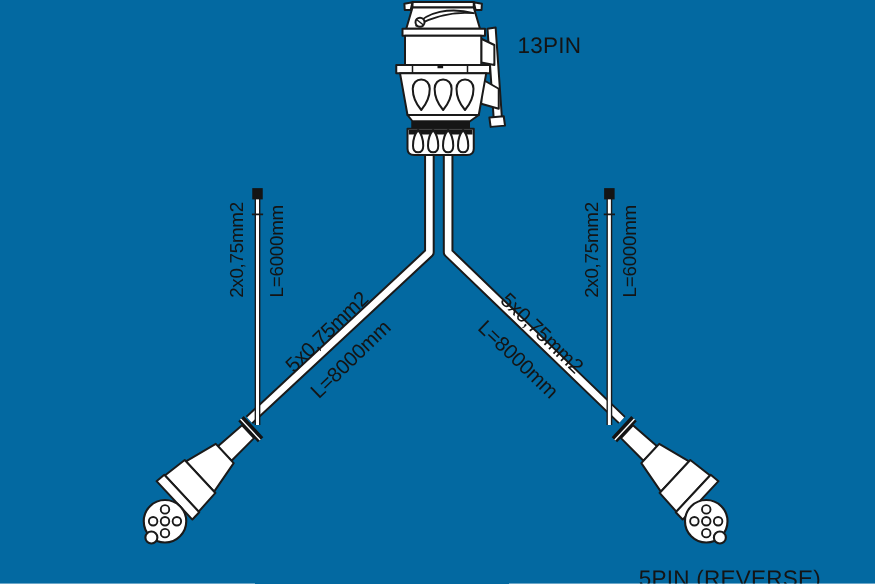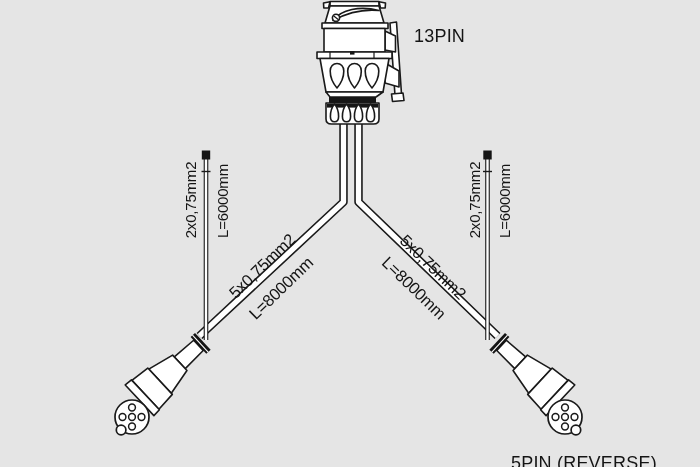--- a/index.html
+++ b/index.html
@@ -1,17 +1,17 @@
 <!DOCTYPE html>
 <html><head>
 <meta charset="utf-8">
 <style>
   html,body{margin:0;padding:0;background:#fff;}
   .canvas{
-    position:relative;width:700px;height:467px;background:#e5e5e5;
+    position:relative;width:700px;height:467px;background:#0369a1;
     font-family:"Liberation Sans", sans-serif;color:#111;overflow:hidden;
   }
   .diagram-svg{position:absolute;left:0;top:0;}
   .lbl{position:absolute;white-space:nowrap;color:#141414;line-height:1;}
   .lbl.big{font-size:18px;letter-spacing:.2px;}
   .lbl.small{font-size:15px;letter-spacing:-.2px;}
   .lbl.branch{font-size:16.5px;letter-spacing:-.2px;}
   .rot{transform-origin:center center;}
   #l-13pin{left:414px;top:27px;}
   #l-fog{left:63px;top:444px;}

